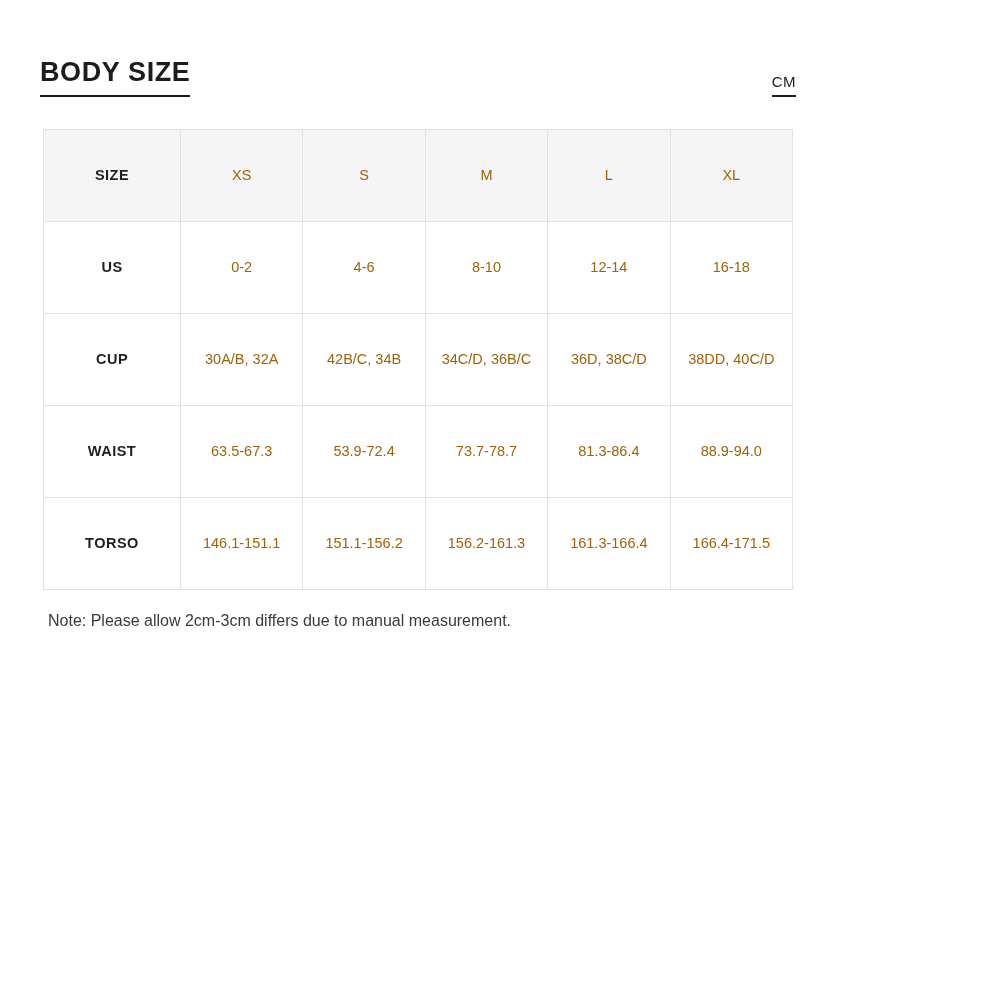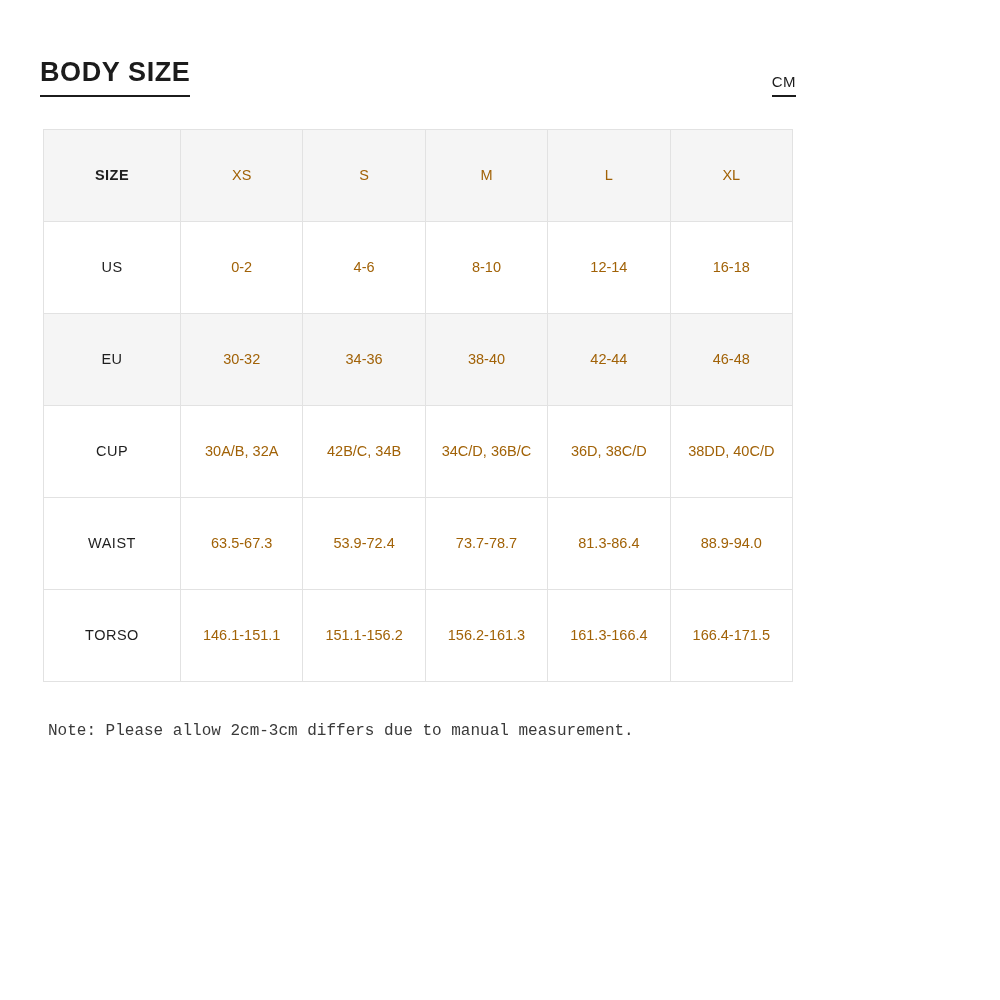--- a/index.html
+++ b/index.html
@@ -67,37 +67,36 @@
   }
   table.size-table tr.row-shaded td,
   table.size-table tr.row-shaded th {
     background: #f5f5f5;
   }
   table.size-table tr.row-plain td,
   table.size-table tr.row-plain th {
     background: #ffffff;
   }
   table.size-table .label-cell {
-    font-weight: normal;
+    font-weight: bold;
     letter-spacing: 0.5px;
     color: #1f1f1f;
     width: 128px;
   }
   table.size-table thead th {
     font-weight: normal;
   }
   table.size-table thead th.label-cell {
     font-weight: bold;
   }
   .note {
-    margin-top: 40px;
+    margin-top: 22px;
     padding-left: 10px;
     font-size: 16px;
     color: #3a3a3a;
-    font-family: Liberation Mono, monospace;
   }
 </style>
 </head>
 <body>
 
 <div class="page">
 
   <div class="header">
     <div class="title">BODY SIZE</div>
     <div class="unit">CM</div>
@@ -116,28 +115,20 @@
         </tr>
       </thead>
       <tbody>
         <tr class="row-plain">
           <td class="label-cell">US</td>
           <td>0-2</td>
           <td>4-6</td>
           <td>8-10</td>
           <td>12-14</td>
           <td>16-18</td>
-        </tr>
-        <tr class="row-shaded">
-          <td class="label-cell">EU</td>
-          <td>30-32</td>
-          <td>34-36</td>
-          <td>38-40</td>
-          <td>42-44</td>
-          <td>46-48</td>
         </tr>
         <tr class="row-plain">
           <td class="label-cell">CUP</td>
           <td>30A/B, 32A</td>
           <td>42B/C, 34B</td>
           <td>34C/D, 36B/C</td>
           <td>36D, 38C/D</td>
           <td>38DD, 40C/D</td>
         </tr>
         <tr class="row-plain">

